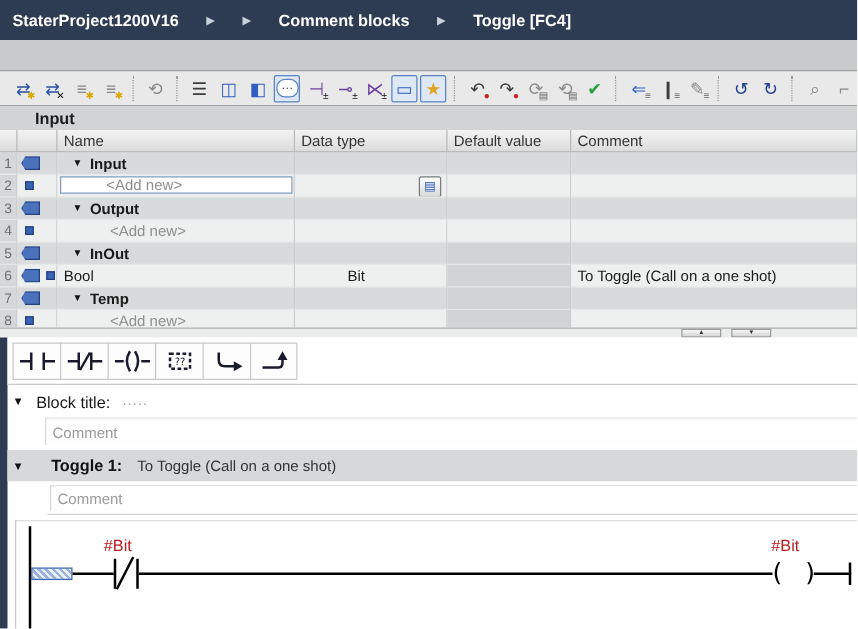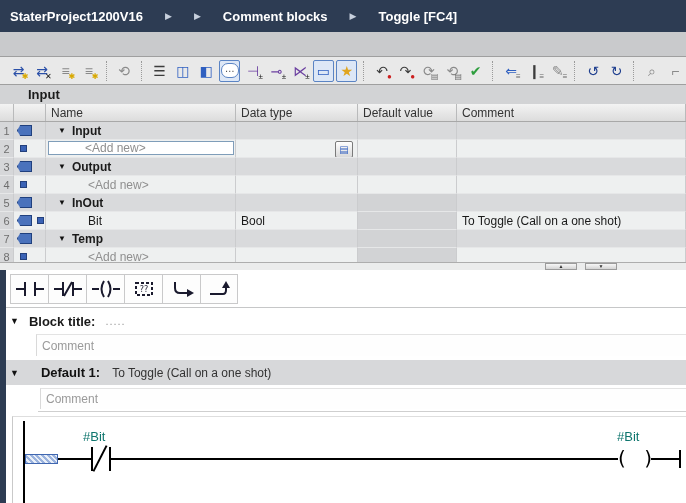--- a/index.html
+++ b/index.html
@@ -76,38 +76,38 @@
           display:flex;align-items:center;justify-content:center;box-sizing:border-box;}
   .ladbtn:last-of-type{border-right-width:1px;}
   .ladbtn svg{display:block;}
   .ladbtn path,.ladbtn line,.ladbtn rect{stroke:#1a1a2e;stroke-width:2;fill:none;}
   .ladbtn .fil{fill:#1a1a2e;stroke:none;}
   .ladbtn text{fill:#1a1a2e;stroke:none;font-size:8px;font-family:"DejaVu Sans",sans-serif;}
 
   
   .sect-caret{font-size:9px;color:#111;}
   #blocktitle{position:absolute;left:6px;top:310px;width:680px;height:22px;display:flex;align-items:center;gap:10px;padding-left:4px;box-sizing:border-box;}
-  #blocktitle .bt{font-size:13px;font-weight:bold;color:#1a1a1a;}
+  #blocktitle .bt{font-size:13px;font-weight:normal;color:#1a1a1a;}
   #blocktitle .dots{font-size:11px;color:#9a9a9a;letter-spacing:1px;}
   .commentbox{position:absolute;background:#fefefe;border-left:1px solid #d9d9d9;border-top:1px solid #e3e3e3;
               display:flex;align-items:center;padding-left:5px;box-sizing:border-box;
               font-size:12px;color:#9a9a9a;}
   #bcomment{left:36px;top:334px;width:650px;height:22px;}
   #network{position:absolute;left:6px;top:360px;width:680px;height:25px;background:#d7d8da;
            display:flex;align-items:center;padding-left:4px;box-sizing:border-box;gap:22px;}
   #network .nt{font-size:13px;font-weight:bold;color:#111;}
   #network .nsub{font-size:12px;color:#333;margin-left:-10px;}
   #ncomment{left:40px;top:388px;width:646px;height:21px;}
   #nethr{position:absolute;left:38px;top:411px;width:648px;height:1px;background:#cfcfcf;}
 
   
   #canvas{position:absolute;left:12px;top:416px;width:674px;height:87px;
           border-left:1px solid #c9c9c9;border-top:1px solid #dedede;box-sizing:border-box;background:#fff;}
   .blk{position:absolute;background:#000;}
-  .rung-label{position:absolute;font-size:13px;color:#0f766e;white-space:nowrap;}
+  .rung-label{position:absolute;font-size:13px;color:#b91c1c;white-space:nowrap;}
   #selbox{position:absolute;left:12px;top:37px;width:33px;height:10px;border:1px solid #3f66b0;box-sizing:border-box;
           background:repeating-linear-gradient(45deg,#9ab2dd 0 2px,#e9eff8 2px 4px);}
   #slash{position:absolute;left:86px;top:27px;width:2px;height:29px;background:#000;transform:rotate(27deg);}
   #coilparens{position:absolute;left:605px;top:29px;font-size:20px;color:#000;font-family:"DejaVu Sans",sans-serif;letter-spacing:6px;}
 </style>
 </head>
 <body>
 
 <div id="app">
 
@@ -309,25 +309,25 @@
         <div class="cell cell-dim"></div>
         <div class="cell"></div>
     </div>
 
     <div class="trow row-light">
       <div class="cell numcell">6</div>
       <div class="cell iconcell">
           <span class="tag-icon"></span>
           <span class="sq-icon"></span>
         </div>
+      <div class="cell" style="padding-left:5px;">
+          <span>Bool</span>
+        </div>
       <div class="cell lbl-indent">
           <span>Bit</span>
-        </div>
-      <div class="cell" style="padding-left:5px;">
-          <span>Bool</span>
         </div>
       <div class="cell cell-dim"></div>
       <div class="cell" style="padding-left:5px;">
           <span>To Toggle (Call on a one shot)</span>
         </div>
     </div>
 
     <div class="trow row-section">
       <div class="cell numcell">7</div>
       <div class="cell iconcell">
@@ -403,21 +403,21 @@
     <span class="sect-caret">▼</span>
     <span class="bt">Block title:</span>
     <span class="dots">.....</span>
   </div>
   <div class="commentbox" id="bcomment">
       <span>Comment</span>
     </div>
 
   <div id="network">
     <span class="sect-caret">▼</span>
-    <span class="nt">Default 1:</span>
+    <span class="nt">Toggle 1:</span>
     <span class="nsub">To Toggle (Call on a one shot)</span>
   </div>
   <div class="commentbox" id="ncomment">
       <span>Comment</span>
     </div>
   <div id="nethr"></div>
 
   <div id="canvas">
     <div class="blk" style="left:10px;top:4px;width:2px;height:83px;"></div>
     <div id="selbox"></div>

